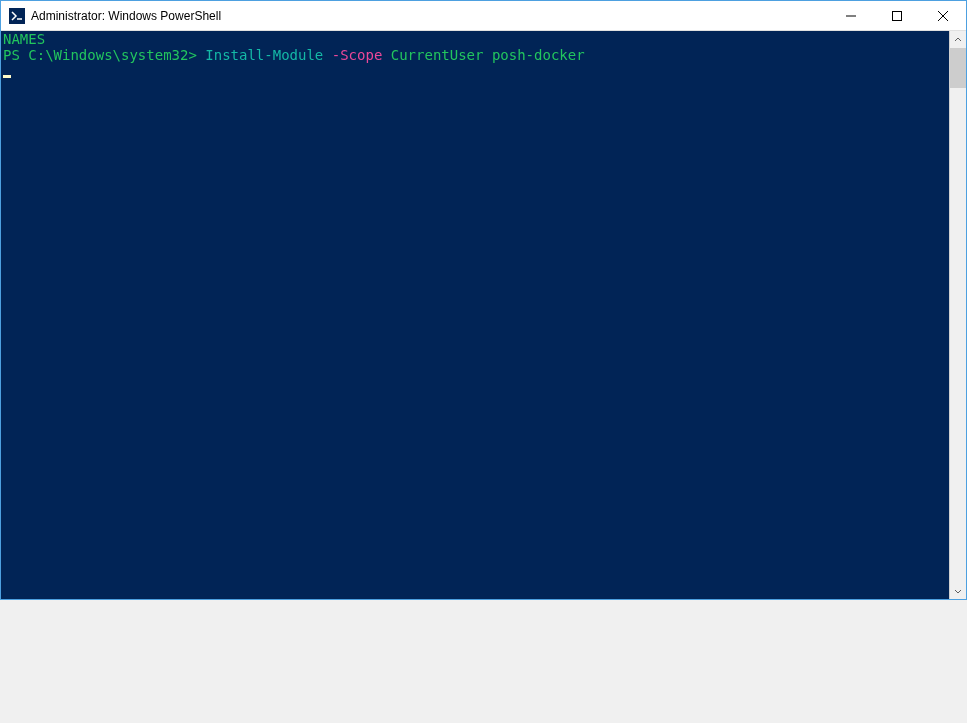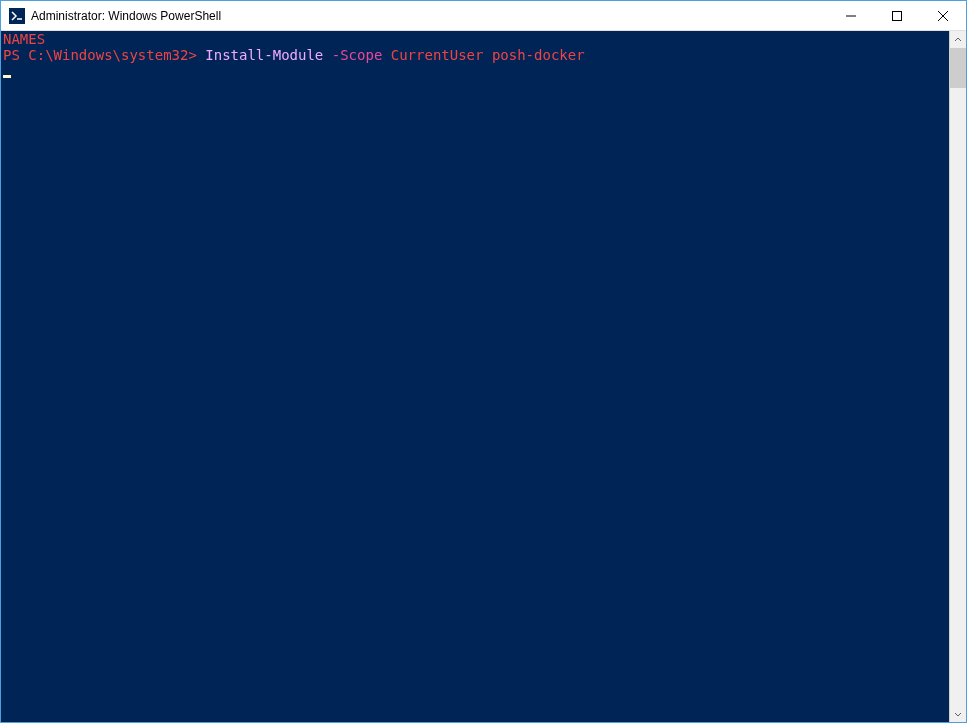--- a/index.html
+++ b/index.html
@@ -9,21 +9,21 @@
     }
     body {
       font-family: "Segoe UI", Tahoma, sans-serif;
       background: #f0f0f0;
       width: 967px;
       height: 723px;
       overflow: hidden;
     }
     .window {
       width: 967px;
-      height: 723px;
+      height: 600px;
       background: #ffffff;
       border: 1px solid #4da0e0;
       display: flex;
       flex-direction: column;
     }
     .titlebar {
       height: 30px;
       background: #ffffff;
       display: flex;
       align-items: center;
@@ -80,22 +80,22 @@
       font-family: Consolas, "Lucida Console", monospace;
       font-size: 14px;
       line-height: 16px;
       padding: 0 2px;
       white-space: pre;
       overflow: hidden;
     }
     .console .line {
       display: block;
     }
-    .prompt-white { color: #ef4444; }
-    .cmd-yellow { color: #f0abfc; }
+    .prompt-white { color: #22c55e; }
+    .cmd-yellow { color: #14b8a6; }
     .cmd-gray { color: #ec4899; }
     .cursor {
       display: inline-block;
       width: 8px;
       height: 3px;
       background: #fefac8;
       vertical-align: bottom;
       margin-bottom: 1px;
     }
     .scrollbar {

